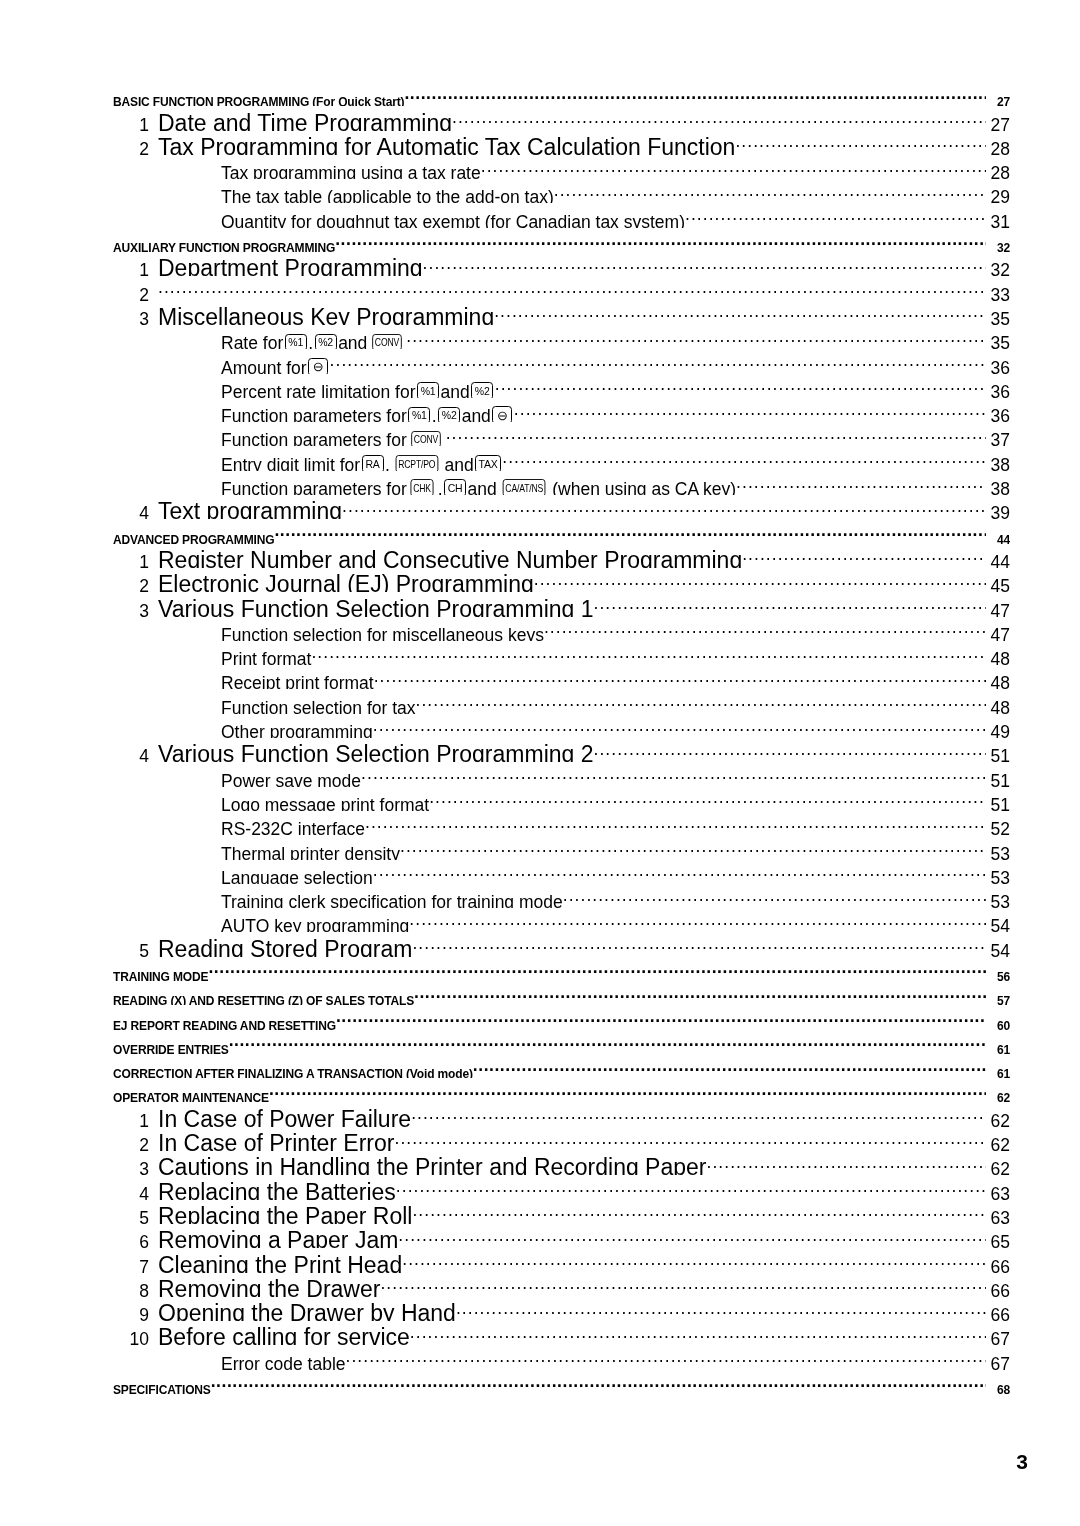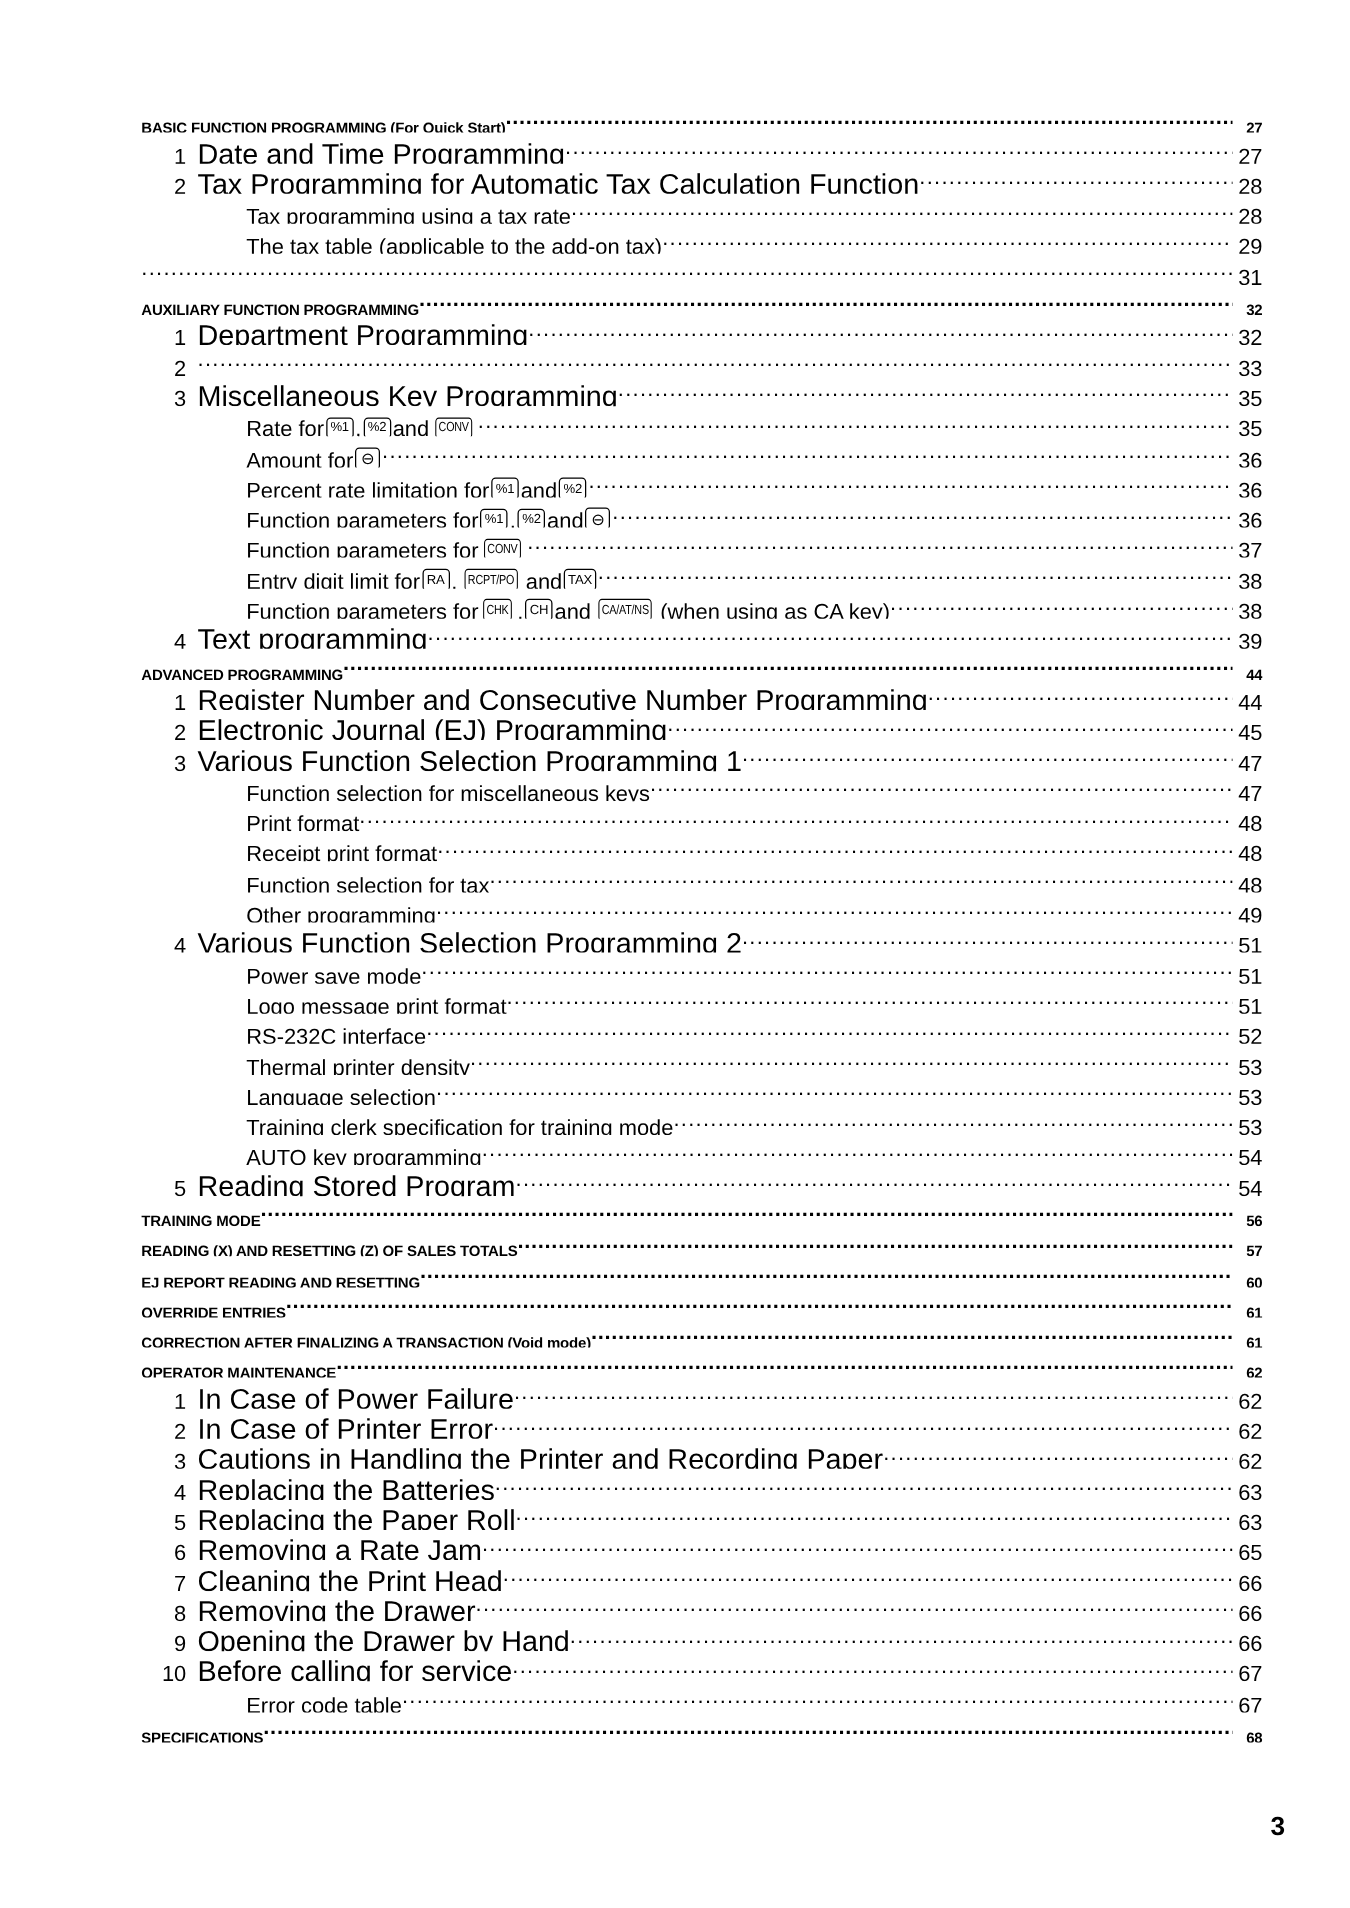--- a/index.html
+++ b/index.html
@@ -87,21 +87,21 @@
     bottom: 4px;
   }
 
   
   .lvl2 .num {
     width: 36px;
     margin-right: 9px;
   }
   .lvl2 .label { font-size: 23px; }
   .lvl3 .label {
-    margin-left: 84px;
+    margin-left: 108px;
     font-size: 17.5px;
   }
 
   
   .plain .leader::after { content: ""; }
 
   .spacer { height: 24.3px; }
 
   
   .key {
@@ -164,20 +164,21 @@
       <span class="label">Tax programming using a tax rate</span>
       <span class="leader"></span>
       <span class="pg">28</span>
     </div>
     <div class="row lvl3">
       <span class="label">The tax table (applicable to the add-on tax)</span>
       <span class="leader"></span>
       <span class="pg">29</span>
     </div>
     <div class="row lvl3">
+      <span class="label">Quantity for doughnut tax exempt (for Canadian tax system)</span>
       <span class="leader"></span>
       <span class="pg">31</span>
     </div>
     <div class="row lvl1">
       <span class="label">AUXILIARY FUNCTION PROGRAMMING</span>
       <span class="leader"></span>
       <span class="pg">32</span>
     </div>
     <div class="row lvl2">
       <span class="num">1</span>
@@ -428,21 +429,21 @@
       <span class="pg">63</span>
     </div>
     <div class="row lvl2">
       <span class="num">5</span>
       <span class="label">Replacing the Paper Roll</span>
       <span class="leader"></span>
       <span class="pg">63</span>
     </div>
     <div class="row lvl2">
       <span class="num">6</span>
-      <span class="label">Removing a Rate Jam</span>
+      <span class="label">Removing a Paper Jam</span>
       <span class="leader"></span>
       <span class="pg">65</span>
     </div>
     <div class="row lvl2">
       <span class="num">7</span>
       <span class="label">Cleaning the Print Head</span>
       <span class="leader"></span>
       <span class="pg">66</span>
     </div>
     <div class="row lvl2">

